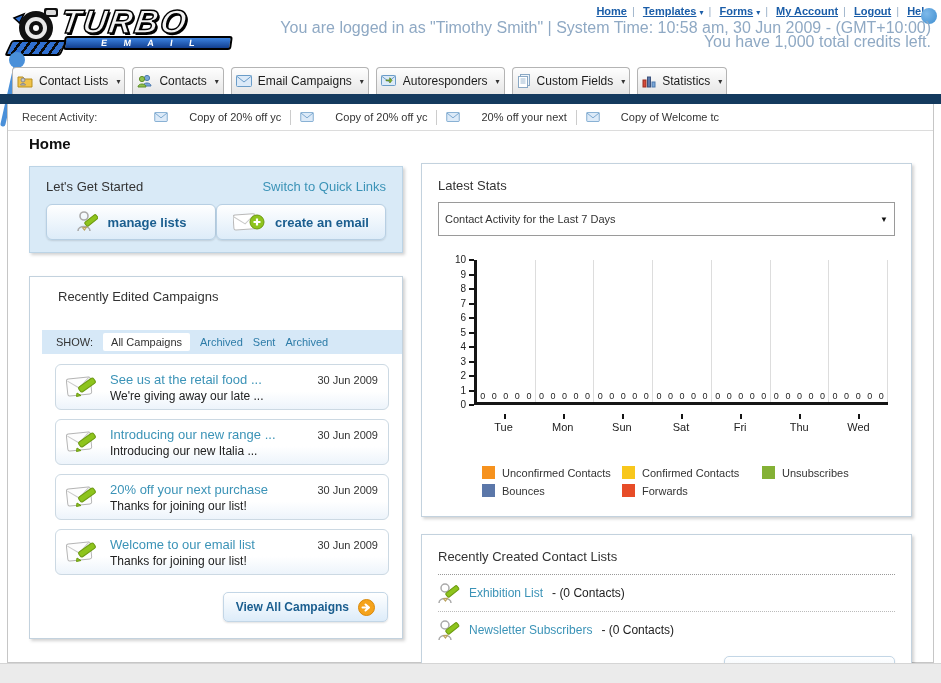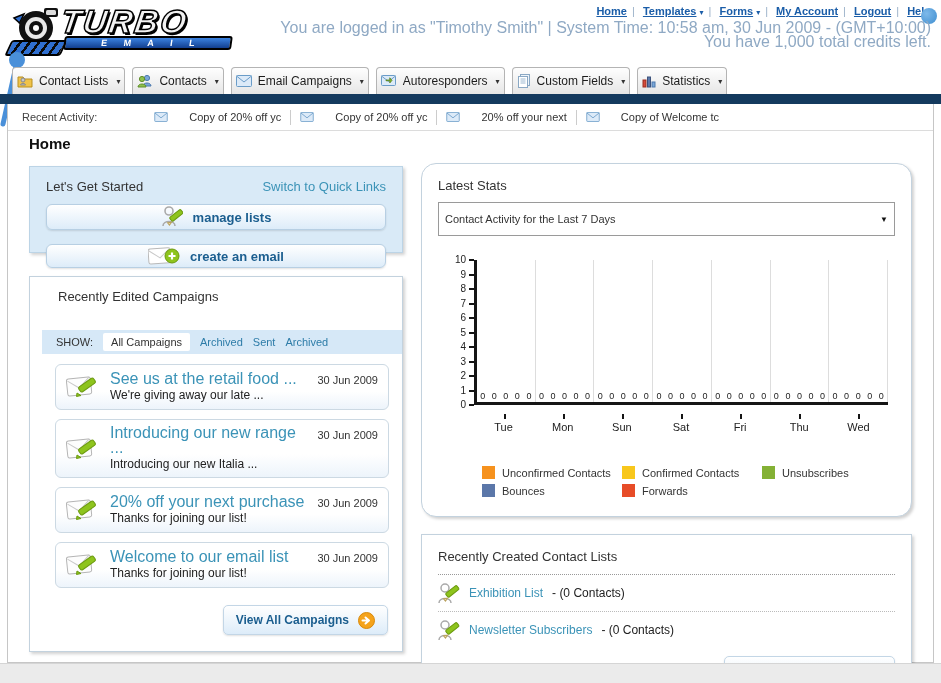--- a/index.html
+++ b/index.html
@@ -49,46 +49,46 @@
   
   .panel { border:1px solid #c3d2de; background:#fff; box-shadow:2px 2px 3px rgba(0,0,0,0.18); }
   .col-left  { position:absolute; left:21px; top:62px; width:374px; }
   .col-right { position:absolute; left:413px; top:59px; width:491px; }
 
   
   .p-start { background:#d9eaf7; border-color:#bcd4e6; padding:12px 16px 14px; height:87px; }
   .p-start-head { display:flex; justify-content:space-between; align-items:center; margin-bottom:10px; }
   .p-title { font-size:13px; color:#333; }
   a.teal { color:#3b93b7; font-size:13px; text-decoration:none; cursor:pointer;margin-left:20px; }
-  .start-btns { display:flex; gap:14px;flex-direction:column; }
+  .start-btns { display:flex; gap:0; }
   .big-btn { flex:1; height:36px; display:flex; align-items:center; justify-content:center; gap:10px;
     background:linear-gradient(#ffffff,#ddecf9); border:1px solid #b7cfe3; border-radius:6px;
     font-size:13px; font-weight:bold; color:#1b5e8f; cursor:pointer; box-shadow:0 1px 2px rgba(0,0,0,0.12); }
 
   
   .p-campaigns { margin-top:23px; padding-bottom:12px;padding-left:12px; }
   .p-campaigns .p-title { padding:12px 16px 10px; display:block; }
   .showbar { background:#d6e8f7; height:24px; display:flex; align-items:center; gap:10px; padding:0 14px;
     font-size:11px; color:#333;margin-top:16px; }
   .showbar .filter { color:#2d7ca8; cursor:pointer; text-decoration:none; }
   .showbar .filter.active { background:#fff; color:#333; padding:3px 8px; border-radius:2px; }
   .camp-rows { padding:10px 13px 0; }
   .camp-row { display:flex; align-items:center; gap:10px; min-height:46px; margin-bottom:9px; padding:5px 10px;
     border:1px solid #ccd9e3; border-radius:6px; background:linear-gradient(#ffffff 60%,#edf4fb); }
   .camp-text { flex:1; line-height:15px; }
-  .camp-title { font-size:16px; color:#3b93b7; text-decoration:none; cursor:pointer; }
+  .camp-title { font-size:13px; color:#3b93b7; text-decoration:none; cursor:pointer; }
   .camp-sub { font-size:12px; color:#222; }
   .camp-date { font-size:11px; color:#333; align-self:flex-start; margin-top:4px; }
   .btn-row { display:flex; justify-content:flex-end; padding:8px 14px 4px; }
   .pill-btn { display:flex; align-items:center; gap:9px; height:30px; padding:0 12px;
     background:linear-gradient(#ffffff,#ddecf9); border:1px solid #c3d6e6; border-radius:5px;
     font-size:12px; font-weight:bold; color:#1b5e8f; cursor:pointer; box-shadow:0 1px 2px rgba(0,0,0,0.12); }
 
   
-  .p-stats { padding:12px 16px 10px;border-radius:15px; }
+  .p-stats { padding:12px 16px 10px; }
   .dropdown { margin-top:8px; height:34px; border:1px solid #9a9a9a; background:#fff; display:flex;
     align-items:center; justify-content:space-between; padding:16px 6px; font-size:11px; color:#333; cursor:pointer; }
   .dropdown .caret { font-size:8px; color:#111; }
 
   .chart { position:relative; width:459px; height:208px; margin-top:16px; font-family:"Liberation Sans",sans-serif; }
   .plot { position:absolute; left:36px; top:8px; width:414px; height:145px;
     border-left:3px solid #151515; border-bottom:3px solid #151515; display:flex; }
   .grp { flex:1; position:relative; border-right:1px solid #ddd; }
   .zeros { position:absolute; left:0; right:0; bottom:1px; display:flex; justify-content:space-around;
     font-size:9px; color:#222; }

